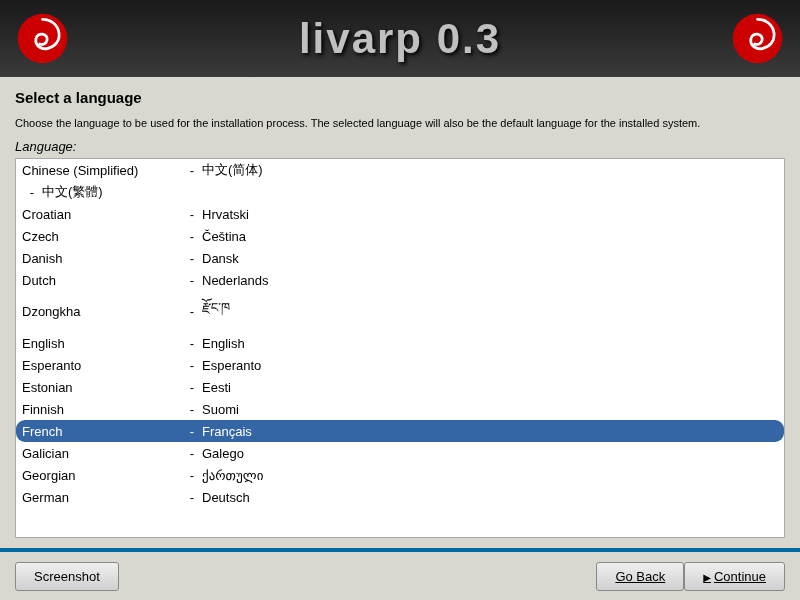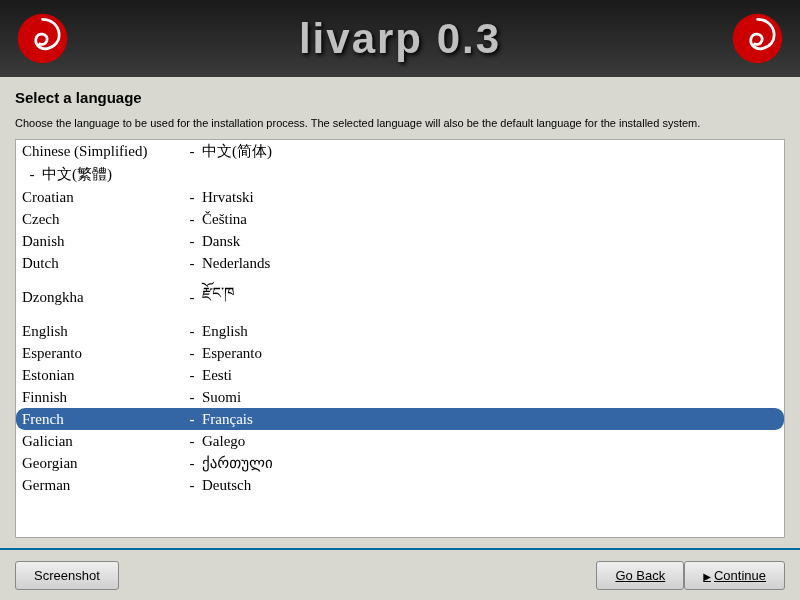--- a/index.html
+++ b/index.html
@@ -95,23 +95,22 @@
       overflow-y: scroll;
       list-style: none;
     }
 
     #language-list li {
       display: flex;
       align-items: center;
       padding: 2px 6px;
       cursor: pointer;
       color: #000;
-      font-size: 15px;
+      font-size: 13px;
       min-height: 22px;
-      font-family: Liberation Serif, serif;
     }
 
     #language-list li.selected {
       background-color: #3465a4;
       color: #fff;
       border-radius: 9px;
     }
 
     .lang-name {
       width: 160px;
@@ -138,21 +137,21 @@
     }
 
     #language-list::-webkit-scrollbar-thumb {
       background: #a0a0a0;
       border: 1px solid #888;
     }
 
     
     #footer {
       background-color: #d8d8d0;
-      border-top: 2px solid #0369a1;
+      border-top: 4px solid #0369a1;
       height: 52px;
       display: flex;
       align-items: center;
       padding: 0 15px;
       justify-content: space-between;
     }
 
     .footer-btn {
       padding: 6px 18px;
       font-size: 13px;
@@ -187,20 +186,21 @@
 
   <svg class="debian-logo debian-logo-right" viewBox="0 0 100 100">
     <circle cx="50" cy="50" r="45" fill="#cc0000"></circle>
     <path d="M50 15 C65 15, 78 25, 80 40 C82 55, 72 65, 60 68 C55 70, 50 69, 45 66 C40 63, 37 57, 38 51 C39 45, 44 41, 50 42 C56 43, 60 48, 58 54 C56 60, 50 62, 45 60" fill="none" stroke="#fff" stroke-width="5" stroke-linecap="round"></path>
   </svg>
 </div>
 
 <div id="main">
   <div id="section-title">Select a language</div>
   <div id="description">Choose the language to be used for the installation process. The selected language will also be the default language for the installed system.</div>
+  <div id="language-label">Language:</div>
 
   <div id="list-container">
     <ul id="language-list">
     <li>
           <span class="lang-name">Chinese (Simplified)</span>
           <span class="lang-dash">-</span>
           <span class="lang-native">中文(简体)</span>
         </li>
         <li>
           <span class="lang-dash">-</span>

